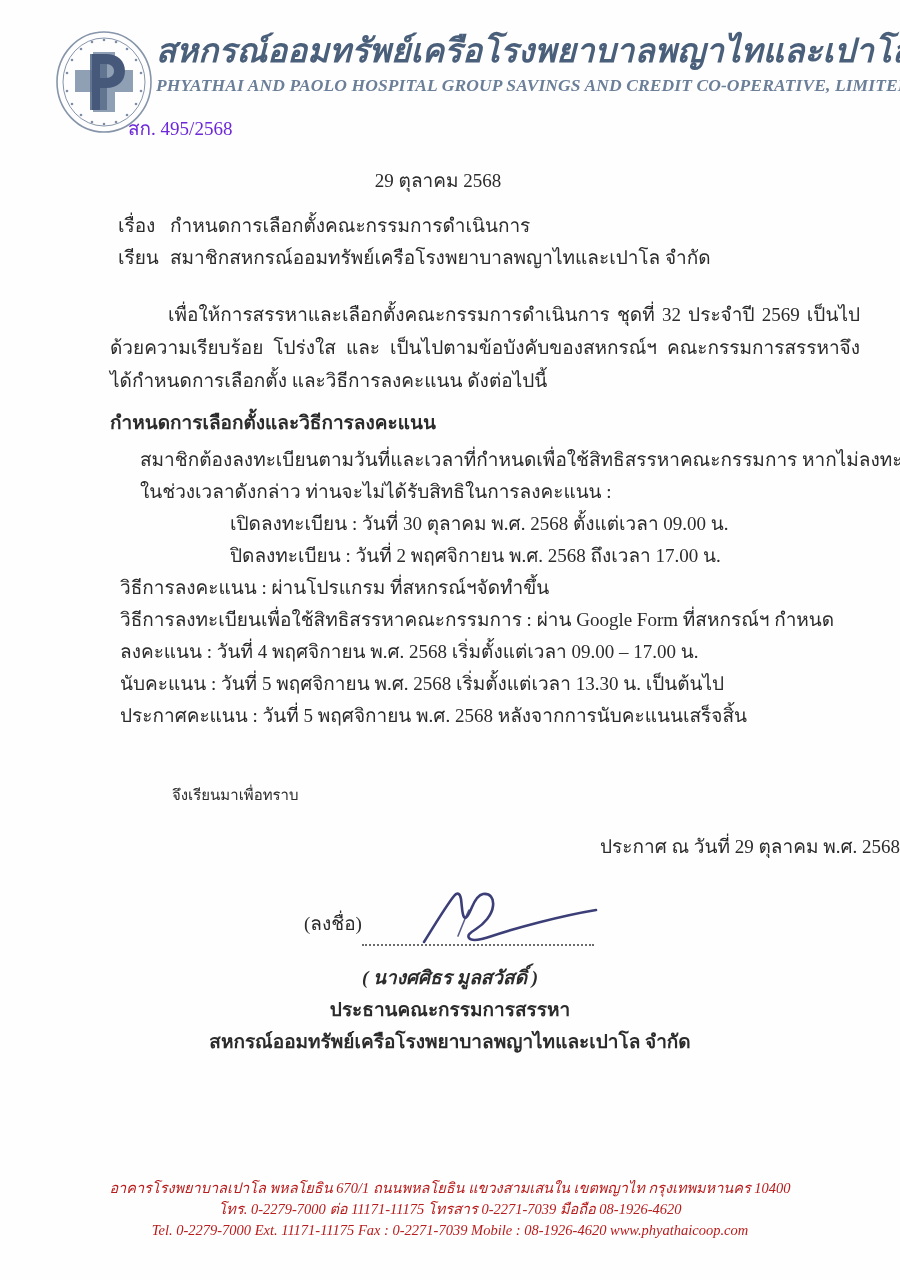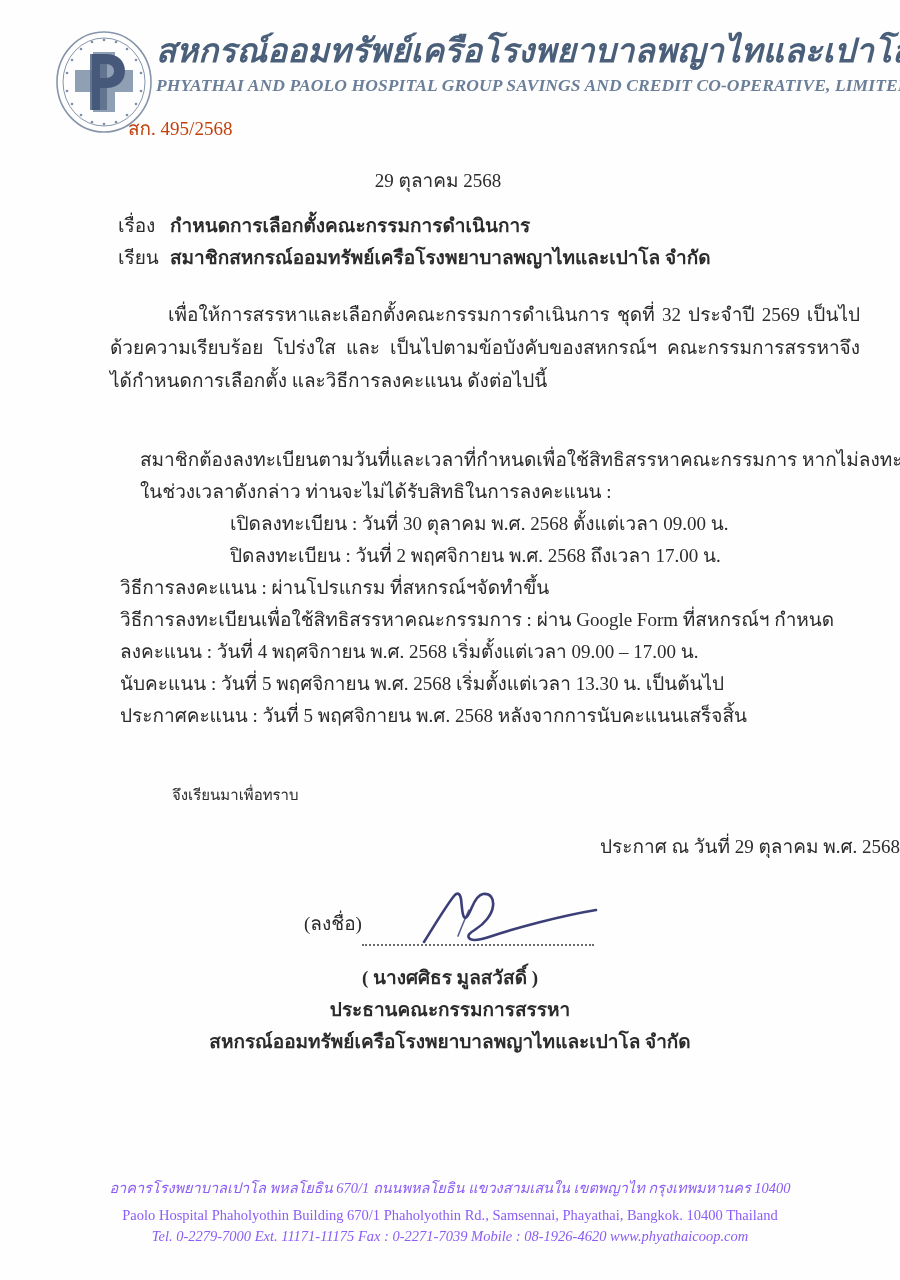--- a/index.html
+++ b/index.html
@@ -69,21 +69,21 @@
     white-space: nowrap;
     margin-top: 1px;
   }
 
   .doc-no {
     position: absolute;
     left: 128px;
     top: 116px;
     font-size: 19px;
     line-height: 26px;
-    color: #c2410c;
+    color: #6d28d9;
   }
 
   
   .doc-date {
     position: absolute;
     left: 0;
     top: 168px;
     width: 876px;
     text-align: center;
     font-size: 19px;
@@ -97,21 +97,21 @@
     width: 760px;
   }
   .kv-row {
     display: flex;
     align-items: baseline;
     font-size: 19px;
     line-height: 32px;
     white-space: nowrap;
   }
   .kv-key { width: 52px; flex: 0 0 52px; margin-left: 8px; }
-  .kv-val { flex: 1 1 auto; font-weight: bold; }
+  .kv-val { flex: 1 1 auto; }
 
   .intro {
     position: absolute;
     left: 110px;
     top: 298px;
     width: 750px;
     font-size: 19px;
     line-height: 33px;
     text-align: justify;
     text-justify: inter-word;
@@ -205,30 +205,30 @@
 
   .sign-name,
   .sign-title,
   .sign-org {
     width: 900px;
     text-align: center;
     font-size: 19px;
     line-height: 32px;
     font-weight: 700;
   }
-  .sign-name { margin-top: 12px; }
+  .sign-name { margin-top: 12px; font-style: italic; }
 
   
   .footer {
     position: absolute;
     left: 0;
     top: 1178px;
     width: 900px;
     text-align: center;
-    color: #8b5cf6;
+    color: #b91c1c;
   }
   .footer-th {
     font-size: 14.5px;
     line-height: 21px;
     font-style: italic;
     white-space: nowrap;
   }
   .footer-en {
     font-size: 14.5px;
     line-height: 21px;
@@ -290,20 +290,21 @@
       <span class="kv-val">กำหนดการเลือกตั้งคณะกรรมการดำเนินการ</span>
     </div>
     <div class="kv-row">
       <span class="kv-key">เรียน</span>
       <span class="kv-val">สมาชิกสหกรณ์ออมทรัพย์เครือโรงพยาบาลพญาไทและเปาโล จำกัด</span>
     </div>
   </div>
 
   <div class="intro"><span class="lead"></span><span>เพื่อให้การสรรหาและเลือกตั้งคณะกรรมการดำเนินการ  ชุดที่ 32  ประจำปี  2569  เป็นไปด้วยความเรียบร้อย โปร่งใส  และ  เป็นไปตามข้อบังคับของสหกรณ์ฯ  คณะกรรมการสรรหาจึงได้กำหนดการเลือกตั้ง  และวิธีการลงคะแนน ดังต่อไปนี้</span></div>
 
+  <div class="section-heading">กำหนดการเลือกตั้งและวิธีการลงคะแนน</div>
 
   <div class="detail-list">
     <div class="detail-line i0">สมาชิกต้องลงทะเบียนตามวันที่และเวลาที่กำหนดเพื่อใช้สิทธิสรรหาคณะกรรมการ หากไม่ลงทะเบียน</div>
     <div class="detail-line i1">ในช่วงเวลาดังกล่าว ท่านจะไม่ได้รับสิทธิในการลงคะแนน :</div>
     <div class="detail-line i2">เปิดลงทะเบียน : วันที่ 30 ตุลาคม พ.ศ. 2568 ตั้งแต่เวลา 09.00 น.</div>
     <div class="detail-line i3">ปิดลงทะเบียน  : วันที่ 2 พฤศจิกายน พ.ศ. 2568 ถึงเวลา 17.00 น.</div>
     <div class="detail-line i5">วิธีการลงคะแนน : ผ่านโปรแกรม ที่สหกรณ์ฯจัดทำขึ้น</div>
     <div class="detail-line i4">วิธีการลงทะเบียนเพื่อใช้สิทธิสรรหาคณะกรรมการ : ผ่าน  Google Form  ที่สหกรณ์ฯ กำหนด</div>
     <div class="detail-line i6">ลงคะแนน : วันที่  4  พฤศจิกายน  พ.ศ.  2568  เริ่มตั้งแต่เวลา 09.00 – 17.00 น.</div>
     <div class="detail-line i7">นับคะแนน : วันที่  5  พฤศจิกายน  พ.ศ.  2568 เริ่มตั้งแต่เวลา 13.30 น. เป็นต้นไป</div>
@@ -326,17 +327,17 @@
         </svg>
       </span>
     </div>
     <div class="sign-name">( นางศศิธร  มูลสวัสดิ์ )</div>
     <div class="sign-title">ประธานคณะกรรมการสรรหา</div>
     <div class="sign-org">สหกรณ์ออมทรัพย์เครือโรงพยาบาลพญาไทและเปาโล จำกัด</div>
   </div>
 
   <div class="footer">
     <div class="footer-th">อาคารโรงพยาบาลเปาโล พหลโยธิน  670/1  ถนนพหลโยธิน  แขวงสามเสนใน  เขตพญาไท  กรุงเทพมหานคร  10400</div>
-    <div class="footer-en first">Paolo Hospital Phaholyothin Building    670/1 Phaholyothin Rd., Samsennai, Phayathai, Bangkok. 10400  Thailand</div>
+    <div class="footer-th">โทร. 0-2279-7000 ต่อ 11171-11175  โทรสาร 0-2271-7039  มือถือ  08-1926-4620</div>
     <div class="footer-en">Tel. 0-2279-7000 Ext. 11171-11175  Fax : 0-2271-7039  Mobile : 08-1926-4620  www.phyathaicoop.com</div>
   </div>
 
 </div>
 
 </body></html>

